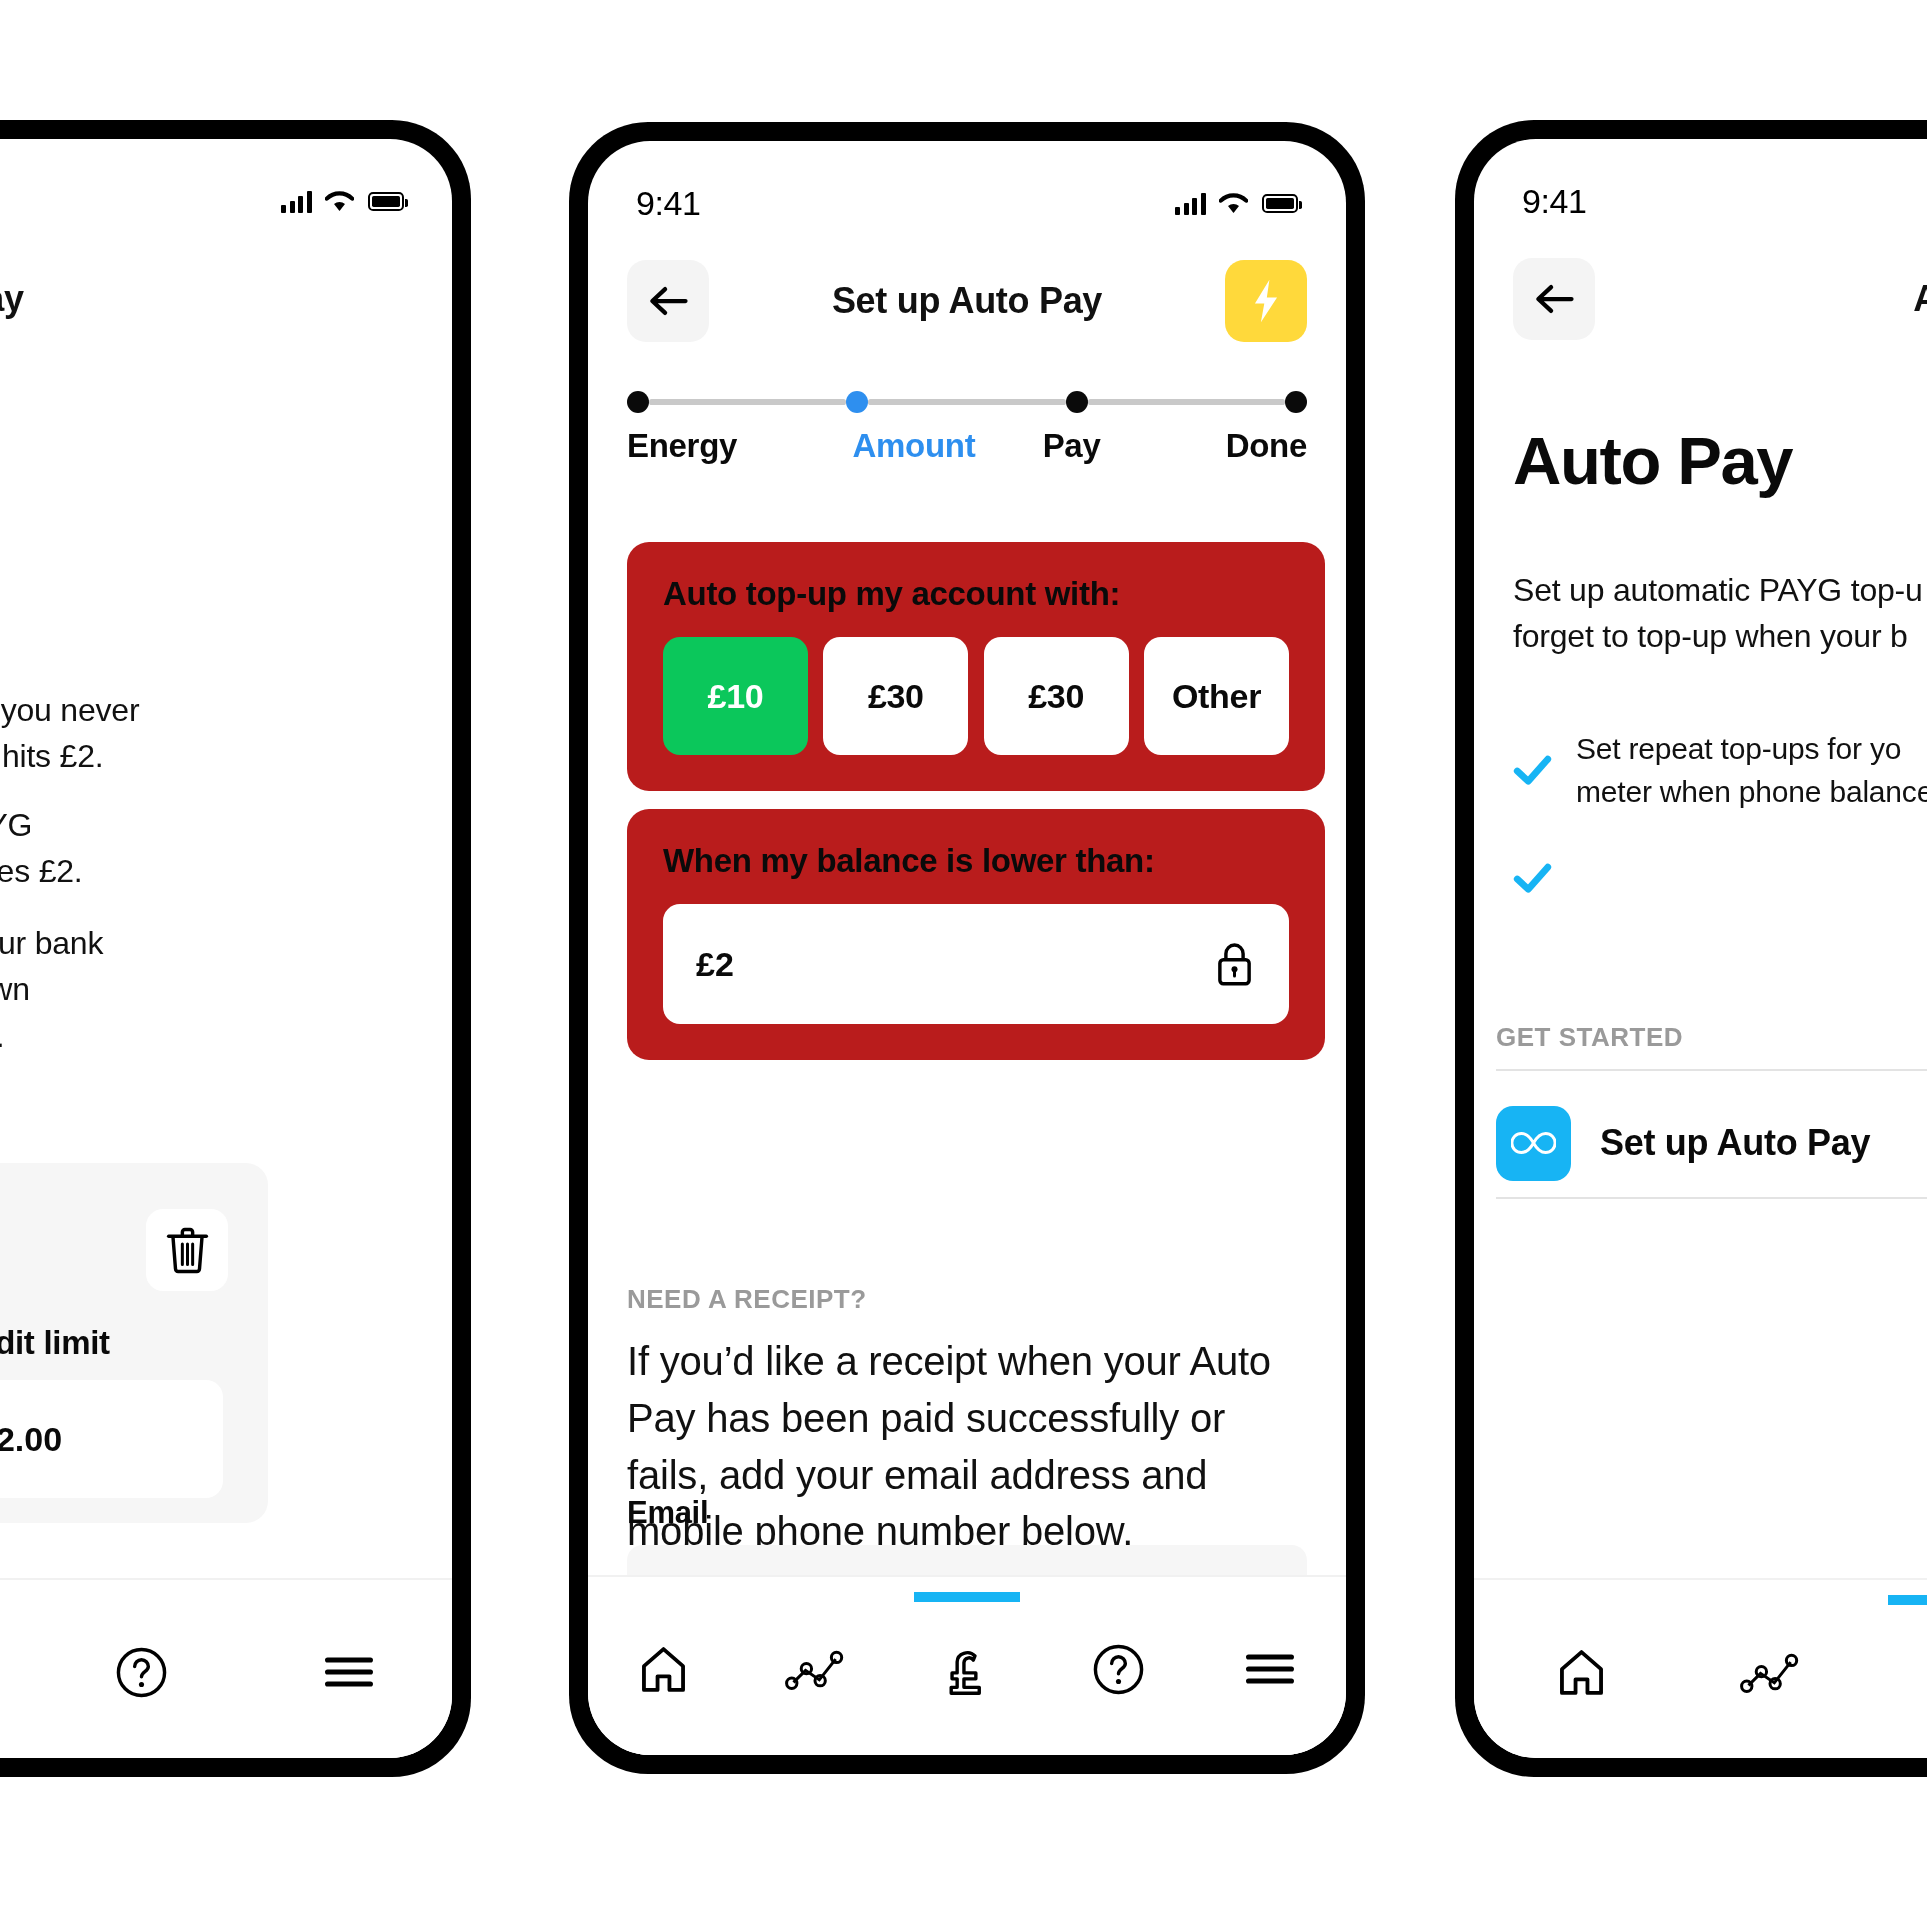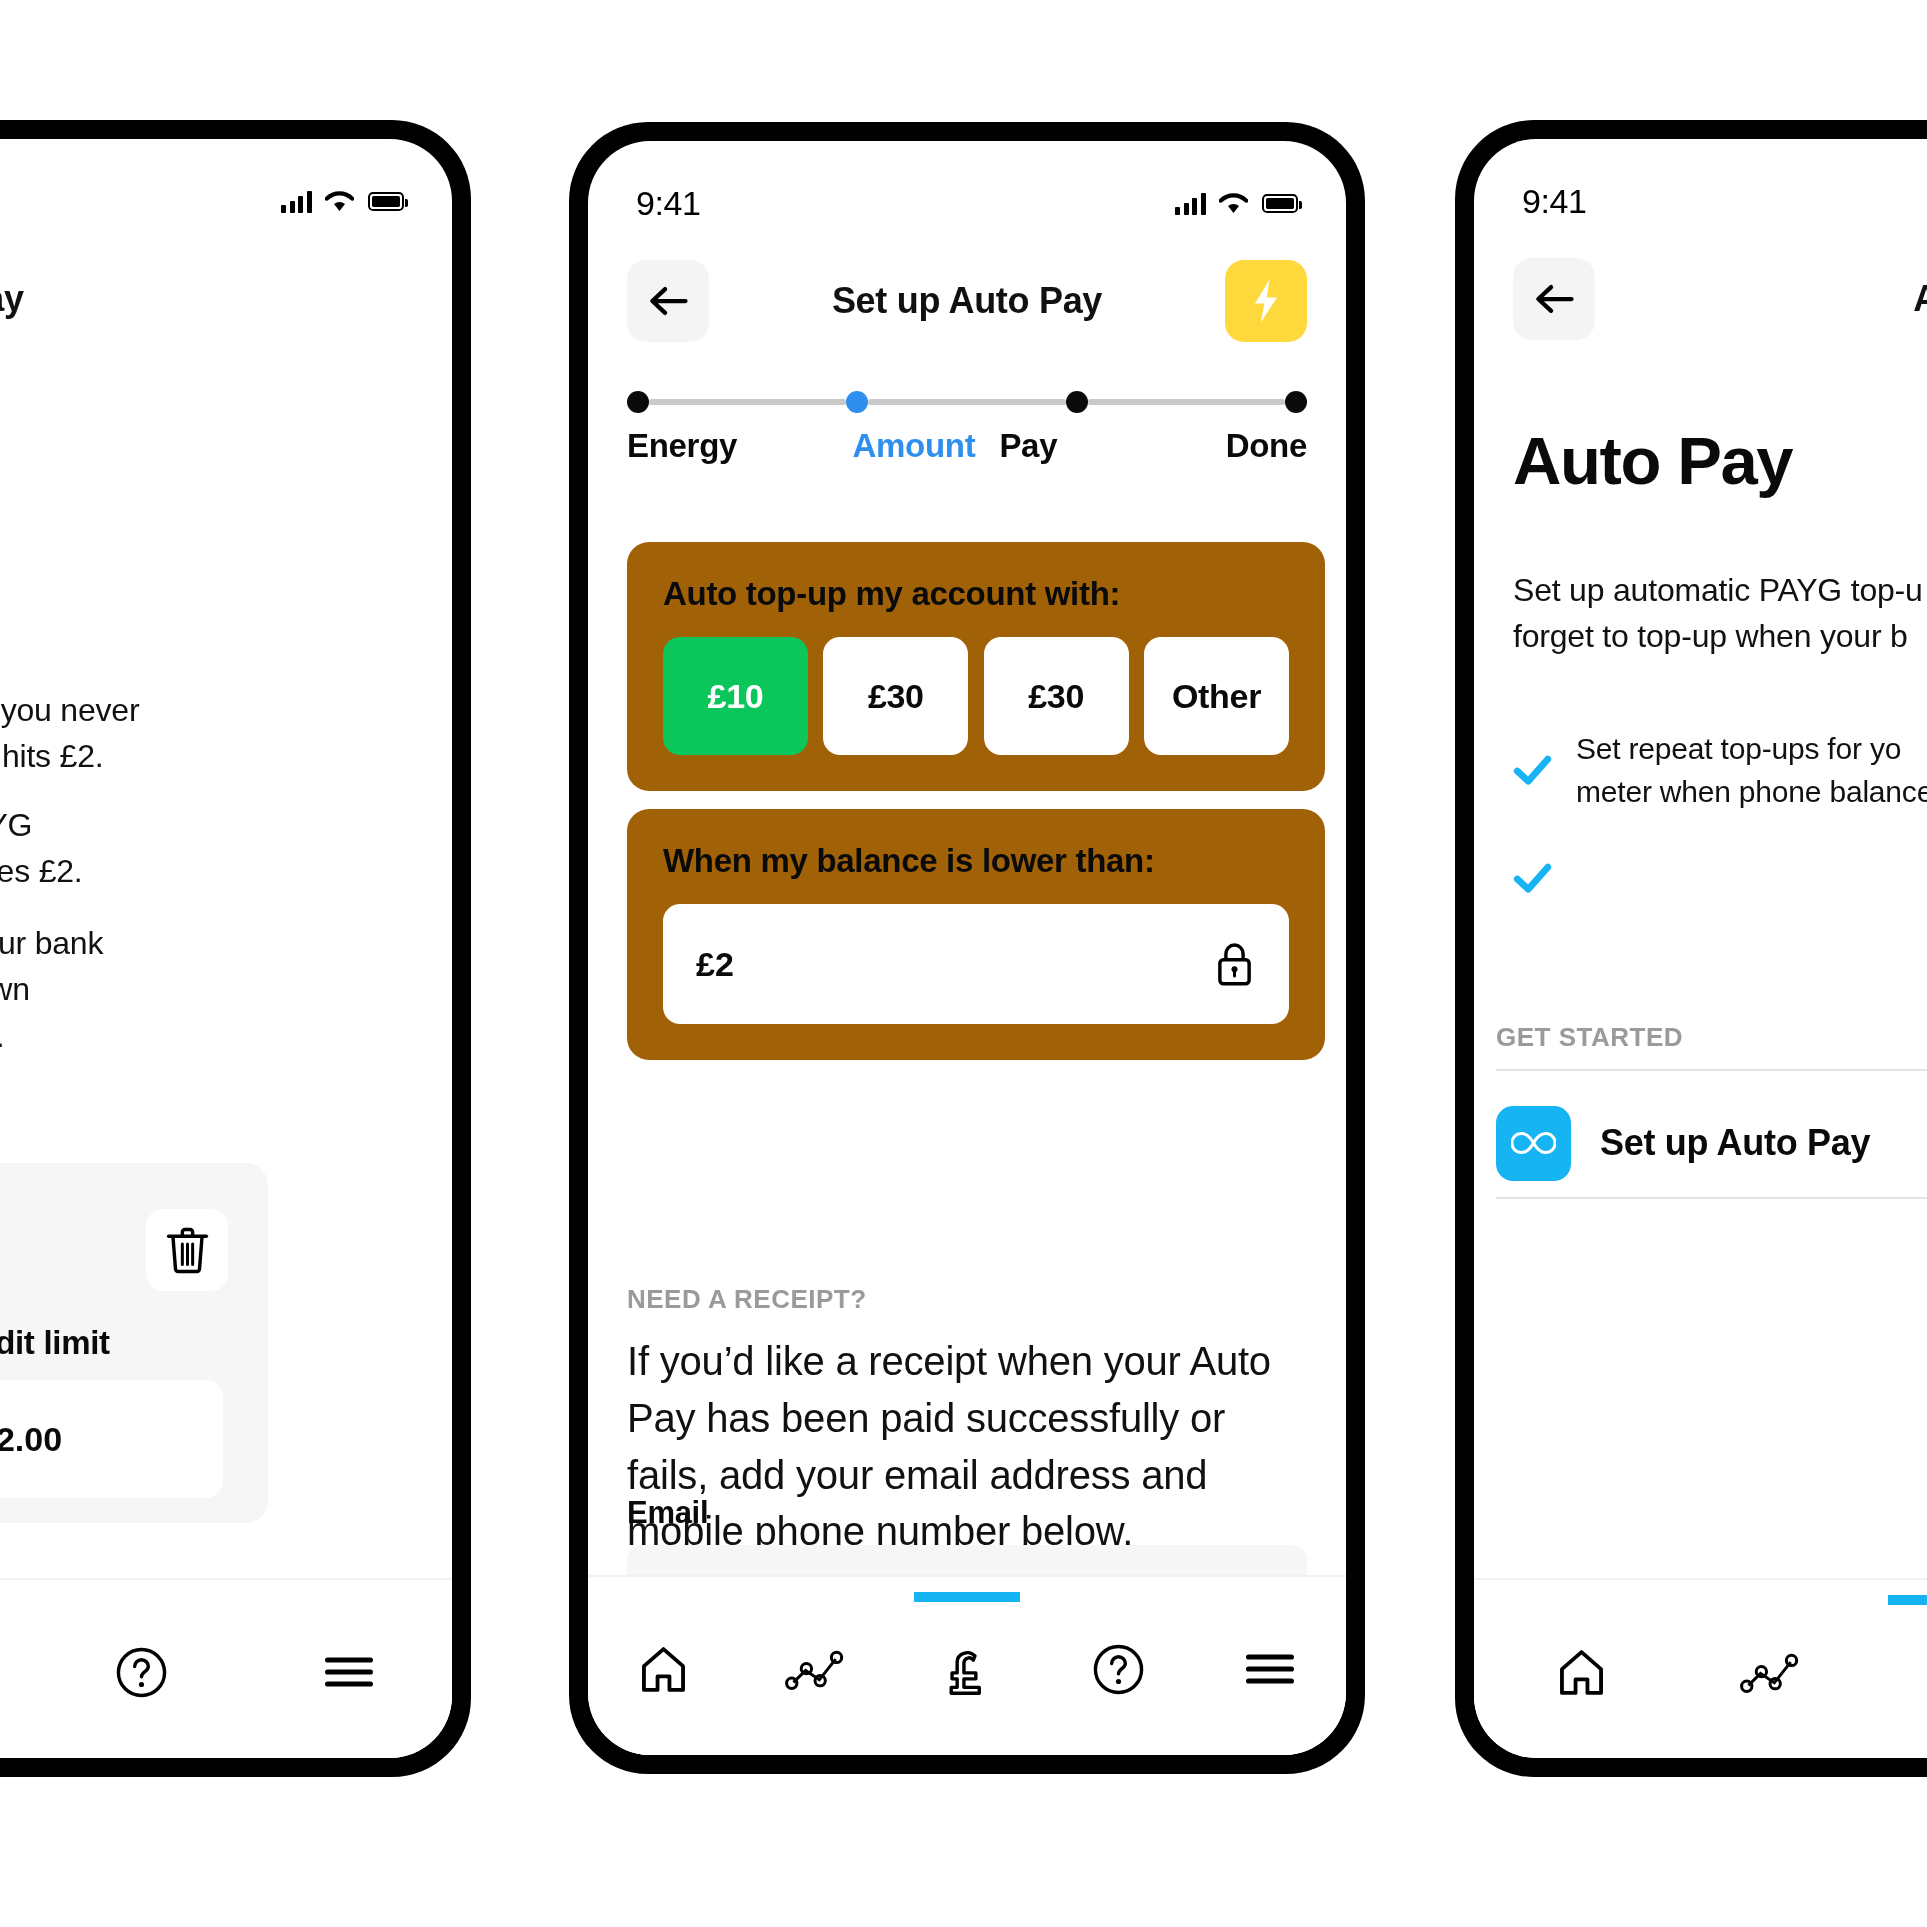--- a/index.html
+++ b/index.html
@@ -78,28 +78,28 @@
   .stepper { position:absolute; left: 0; right: 0; top: 250px; padding: 0 39px; }
   .steps-track { display:flex; align-items:center; }
   .step-node { width: 22px; height: 22px; border-radius:50%; background:#0a0a0a; flex:none; }
   .step-node.active { background:#2E8FEF; }
   .step-line { height: 5.1px; background:#c9c9c9; flex:1 1 auto; border-radius:2.6px; }
   .steps-labels { display:flex; margin-top: 13.7px; }
   .steps-labels .sl { font-size: 33px; font-weight: 600; color:#0a0a0a; letter-spacing:-0.3px;text-align:center;}
   .steps-labels .sl.active { color:#2E8FEF; }
   .steps-labels .sl:nth-child(1){ flex: 0 0 0; }
   .steps-labels .sl:nth-child(2){ flex: 1; text-align:right; padding-left:94px;}
-  .steps-labels .sl:nth-child(3){ flex: 1; text-align:left; padding-left:24px;}
+  .steps-labels .sl:nth-child(3){ flex: 1; text-align:center; padding-left:24px;}
   .steps-labels .sl:nth-child(4){ flex: 0 0 auto; padding-left:82px;}
 
   
   .content { position:absolute; left:0; right:0; top:0; bottom:0; }
   .card {
     position:absolute; left: 39px; right: 21px;
-    background:#a16207; border-radius: 22px; padding: 33px 36px 36px 36px;
+    background:#b91c1c; border-radius: 22px; padding: 33px 36px 36px 36px;
   }
   .card-title { font-size: 33px; font-weight: 700; color:#0a0a0a; letter-spacing:-0.3px; }
   .amount-row { display:flex; gap: 15.4px; margin-top: 24px; }
   .amount-chip {
     flex: 1; height: 118px; border-radius: 17px; background:#fff;
     display:flex; align-items:center; justify-content:center;
     font-size: 34px; font-weight: 700; color:#0a0a0a; letter-spacing:-0.3px;
     cursor:pointer; border:none;
   }
   .amount-chip.selected { background:#0BC75B; color:#fff; }

